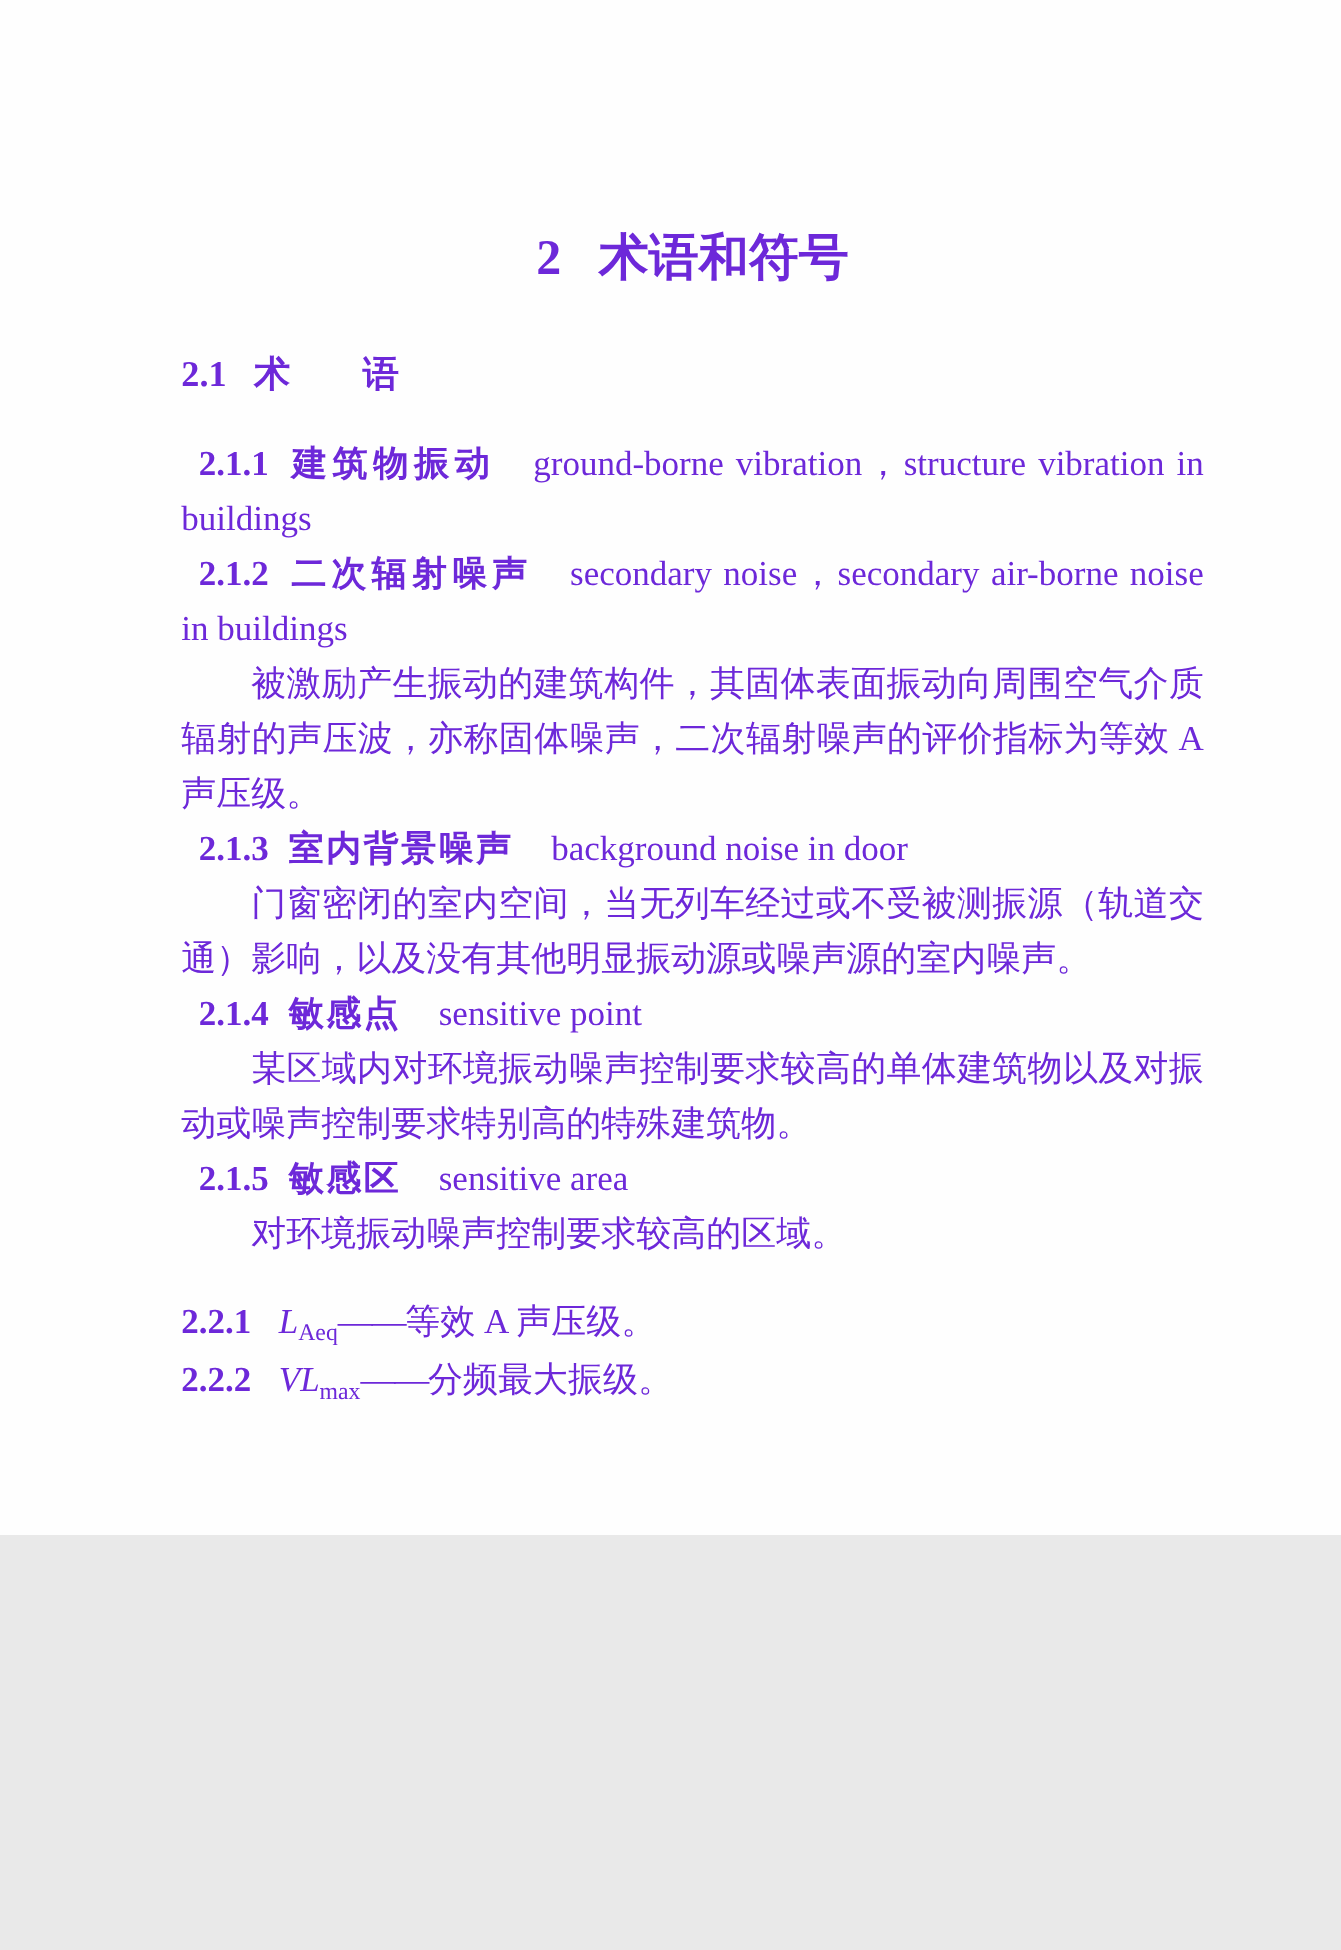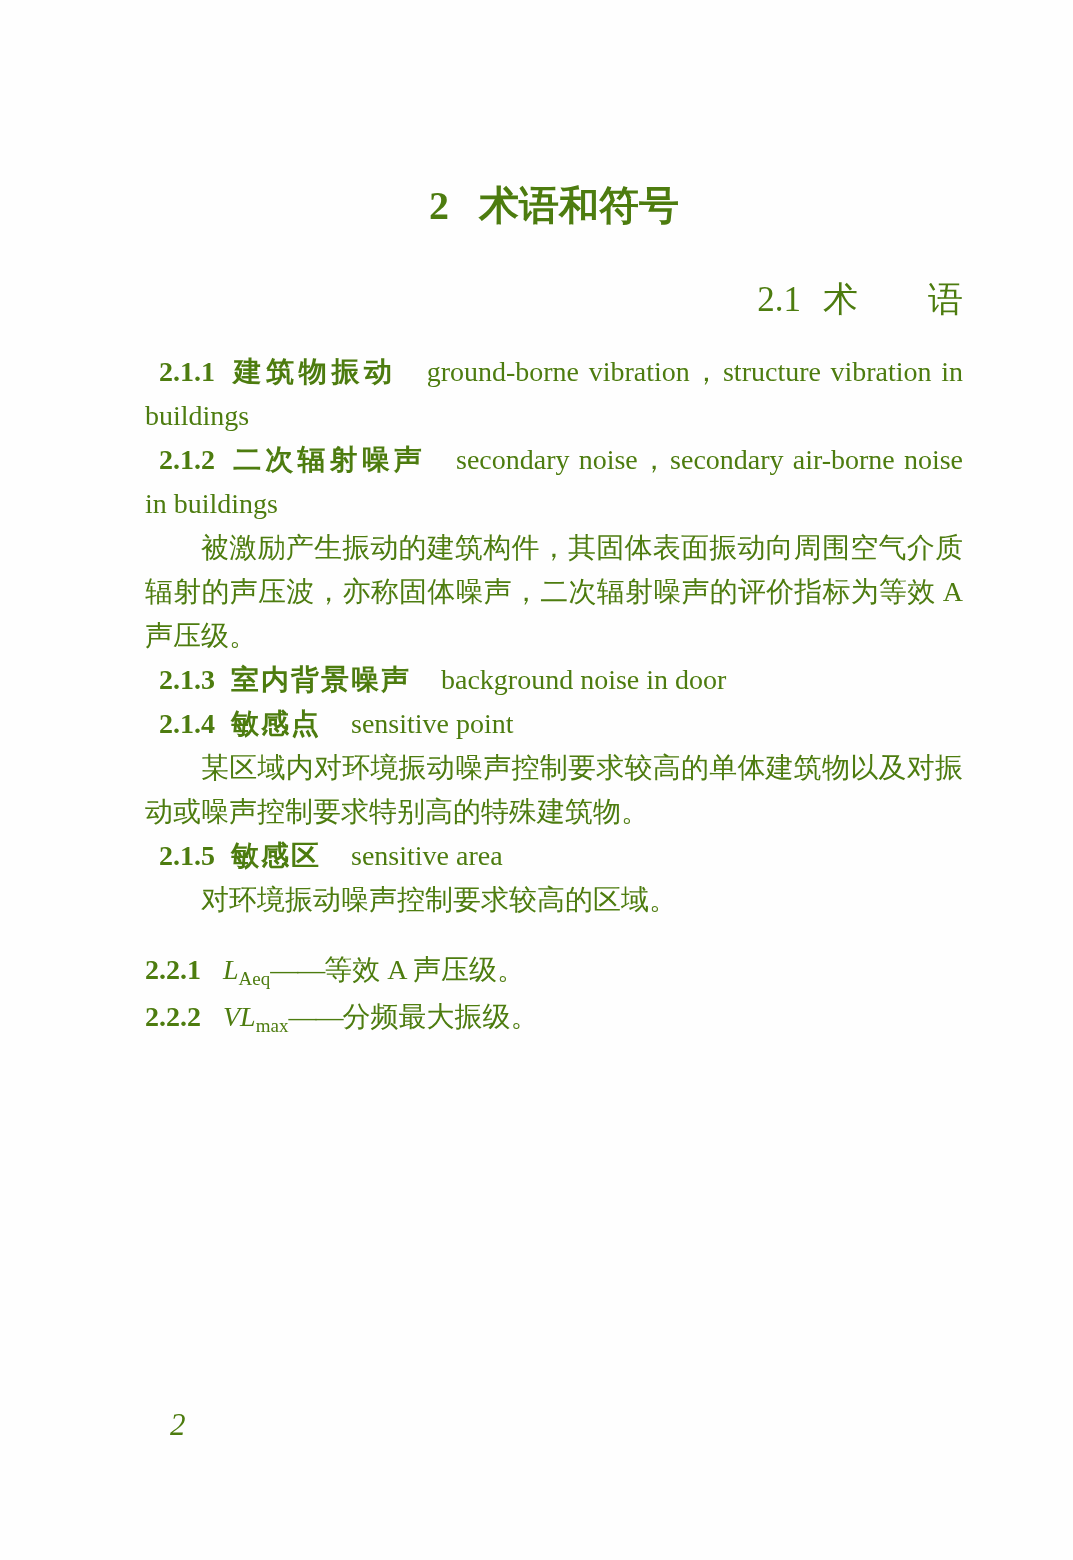--- a/index.html
+++ b/index.html
@@ -1,34 +1,34 @@
 <!DOCTYPE html>
 <html lang="zh"><head>
 <meta charset="utf-8">
 <style>
   html,body{margin:0;padding:0;}
   body{
     width:1073px;height:1560px;background:#e9e9e9;
     font-family:"Liberation Serif","DejaVu Serif",serif;
   }
   .page{
-    position:relative;width:1073px;height:1560px;background:#fefefe;
-    color:#4d7c0f;overflow:hidden;
+    position:relative;width:1073px;height:1228px;background:#fefefe;
+    color:#6d28d9;overflow:hidden;
   }
   .content{
     position:absolute;left:145px;top:0;width:818px;
   }
   .chapter-title{
     margin:182px 0 0 0;text-align:center;
     font-size:40px;font-weight:700;line-height:48px;
   }
   .chapter-title .num{margin-right:30px;}
   .section-heading{
-    margin:50px 0 0 0;text-align:right;
-    font-size:35px;font-weight:400;line-height:40px;
+    margin:50px 0 0 0;text-align:left;
+    font-size:29px;font-weight:700;line-height:40px;
   }
   .section-heading .num{margin-right:22px;}
   .body-text p{
     margin:0;font-size:28px;line-height:44px;
     text-align:justify;
   }
   p.term-line{font-weight:400;}
   p.first-term{margin-top:30px;}
   .t-num{font-weight:700;margin-right:16px;margin-left:14px;}
   .t-zh{font-weight:700;margin-right:30px;letter-spacing:2px;}
@@ -67,20 +67,21 @@
       </p>
 
       <p class="term-line">
         <span class="t-num">2.1.2</span><span class="t-zh">二次辐射噪声</span><span class="t-en">secondary noise，secondary air-borne noise in buildings</span>
       </p>
       <p class="term-def">被激励产生振动的建筑构件，其固体表面振动向周围空气介质辐射的声压波，亦称固体噪声，二次辐射噪声的评价指标为等效 A 声压级。</p>
 
       <p class="term-line">
         <span class="t-num">2.1.3</span><span class="t-zh">室内背景噪声</span><span class="t-en">background noise in door</span>
       </p>
+      <p class="term-def">门窗密闭的室内空间，当无列车经过或不受被测振源（轨道交通）影响，以及没有其他明显振动源或噪声源的室内噪声。</p>
 
       <p class="term-line">
         <span class="t-num">2.1.4</span><span class="t-zh">敏感点</span><span class="t-en">sensitive point</span>
       </p>
       <p class="term-def">某区域内对环境振动噪声控制要求较高的单体建筑物以及对振动或噪声控制要求特别高的特殊建筑物。</p>
 
       <p class="term-line">
         <span class="t-num">2.1.5</span><span class="t-zh">敏感区</span><span class="t-en">sensitive area</span>
       </p>
       <p class="term-def">对环境振动噪声控制要求较高的区域。</p>

